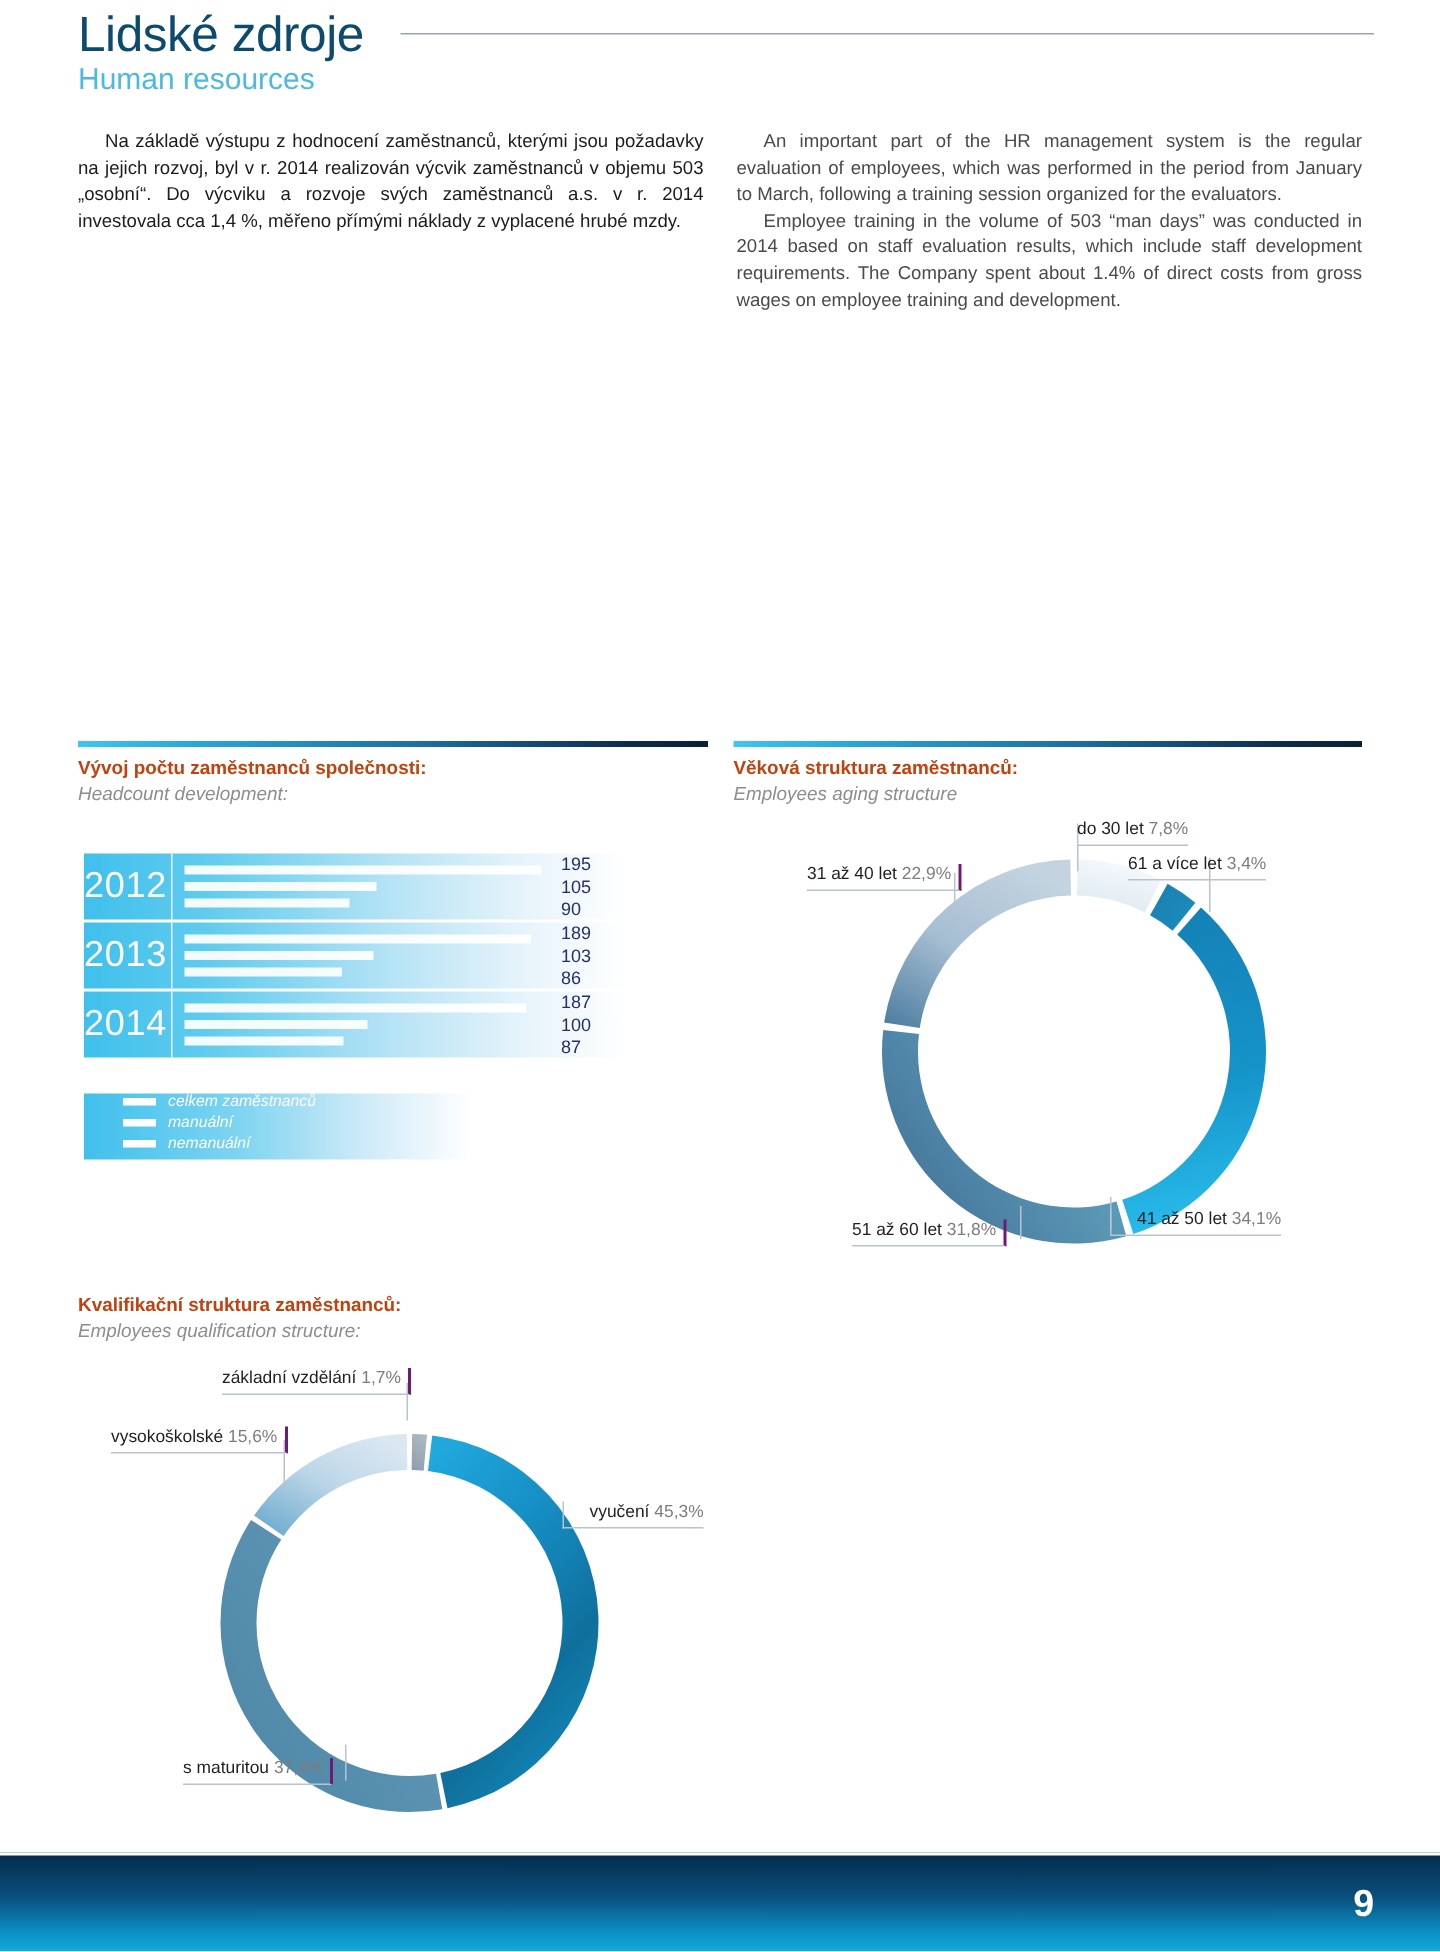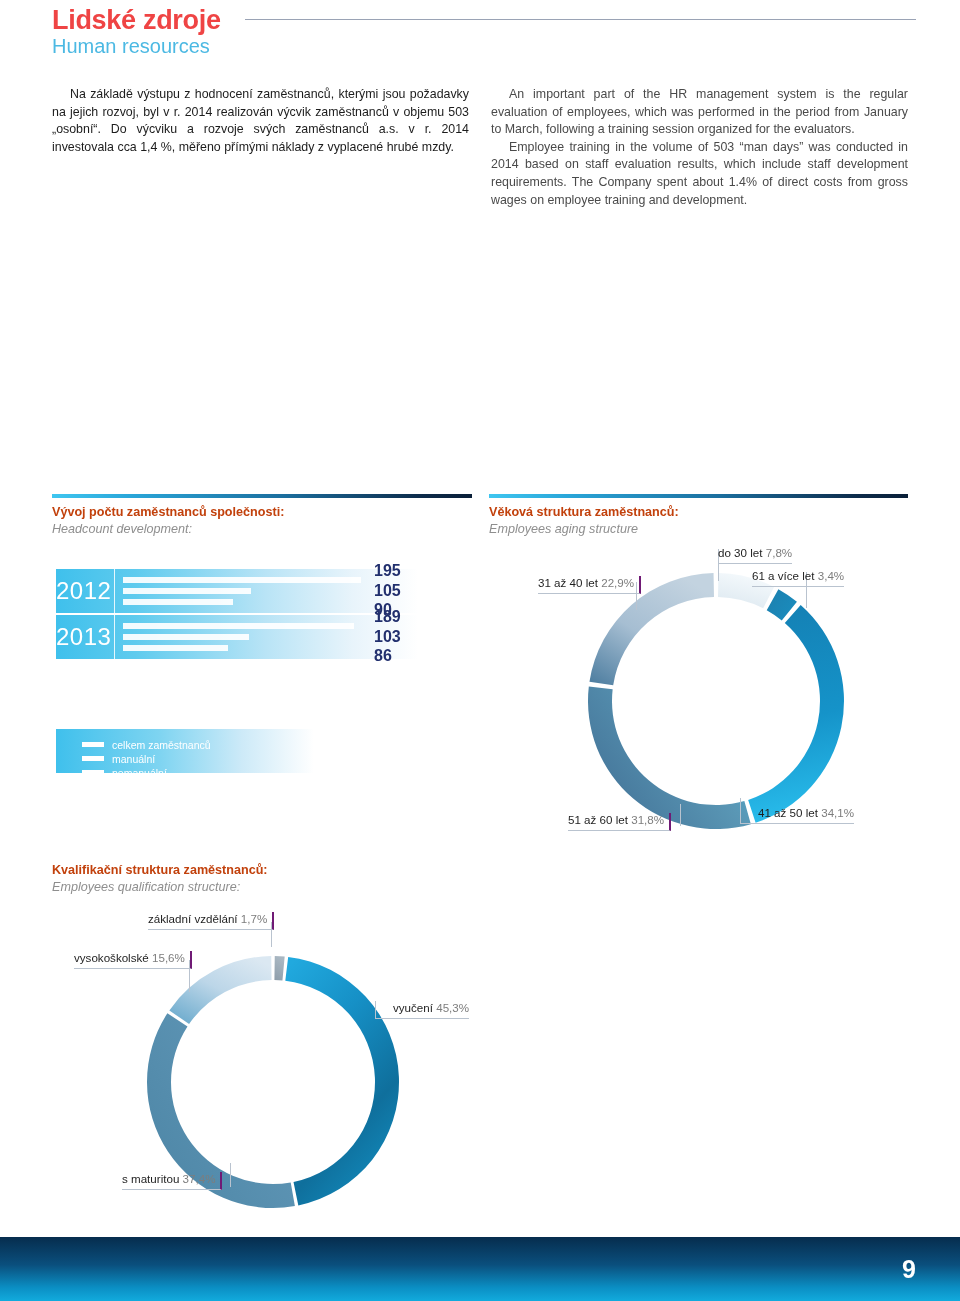--- a/index.html
+++ b/index.html
@@ -14,23 +14,23 @@
     overflow: hidden;
   }
 
   
   .page-head {
     position: absolute;
     left: 52px; top: 6px; right: 44px;
   }
   .title-row { display: flex; align-items: center; }
   .title-cs {
-    font-size: 27px;
-    font-weight: 700;
-    color: #ef4444;
+    font-size: 33px;
+    font-weight: 400;
+    color: #0c4a6e;
     letter-spacing: -0.3px;
     white-space: nowrap;
     line-height: 1.05;
   }
   .title-rule {
     flex: 1 1 auto;
     height: 1px;
     background: #9aa3b5;
     margin-left: 24px;
     margin-bottom: 2px;
@@ -142,38 +142,39 @@
     position: absolute;
     right: 0; top: 0;
     width: 44px;
     height: 100%;
     display: flex;
     flex-direction: column;
     justify-content: center;
     gap: 1px;
   }
   .hc-num {
-    font-size: 16px;
-    font-weight: 700;
+    font-size: 12px;
+    font-weight: 400;
     color: #22306e;
     line-height: 1.17;
   }
 
   
   .hc-legend {
     position: absolute;
     left: 56px; top: 729px;
     width: 258px;
     height: 44px;
     background: linear-gradient(to right, #3fc0ec 0%, #7ed4f1 40%, #cdeaf8 72%, #ffffff 100%);
     padding: 20px 0 5px 26px;
     display: flex;
     flex-direction: column;
-    justify-content: center;
+    justify-content: flex-end;
     gap: 2px;
+    font-style: italic;
   }
   .lg-item { display: flex; align-items: center; gap: 8px; }
   .lg-swatch { width: 22px; height: 5px; background: #ffffff; flex: 0 0 22px; }
   .lg-label { font-size: 10.5px; color: #ffffff; white-space: nowrap; }
 
   
   .chip {
     position: absolute;
     font-size: 11.6px;
     color: #1f1f1f;
@@ -272,20 +273,34 @@
       <div class="hc-sep"></div>
       <div class="hc-bars">
         <div class="hc-bar" style="width: 230.677px;"></div>
         <div class="hc-bar" style="width: 125.713px;"></div>
         <div class="hc-bar" style="width: 104.964px;"></div>
       </div>
       <div class="hc-nums">
         <div class="hc-num">189</div>
         <div class="hc-num">103</div>
         <div class="hc-num">86</div>
+      </div>
+    </div>
+    <div class="hc-row">
+      <div class="hc-year">2014</div>
+      <div class="hc-sep"></div>
+      <div class="hc-bars">
+        <div class="hc-bar" style="width: 228.236px;"></div>
+        <div class="hc-bar" style="width: 122.051px;"></div>
+        <div class="hc-bar" style="width: 106.185px;"></div>
+      </div>
+      <div class="hc-nums">
+        <div class="hc-num">187</div>
+        <div class="hc-num">100</div>
+        <div class="hc-num">87</div>
       </div>
     </div>
   </div>
 
 <div class="hc-legend" id="headcount-legend">
     <div class="lg-item">
       <span class="lg-swatch"></span>
       <span class="lg-label">celkem zaměstnanců</span>
     </div>
     <div class="lg-item">

